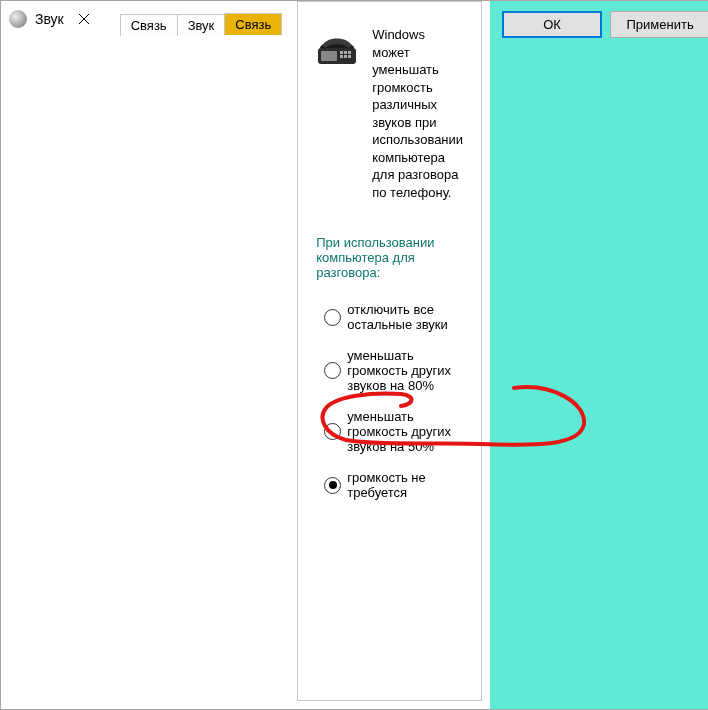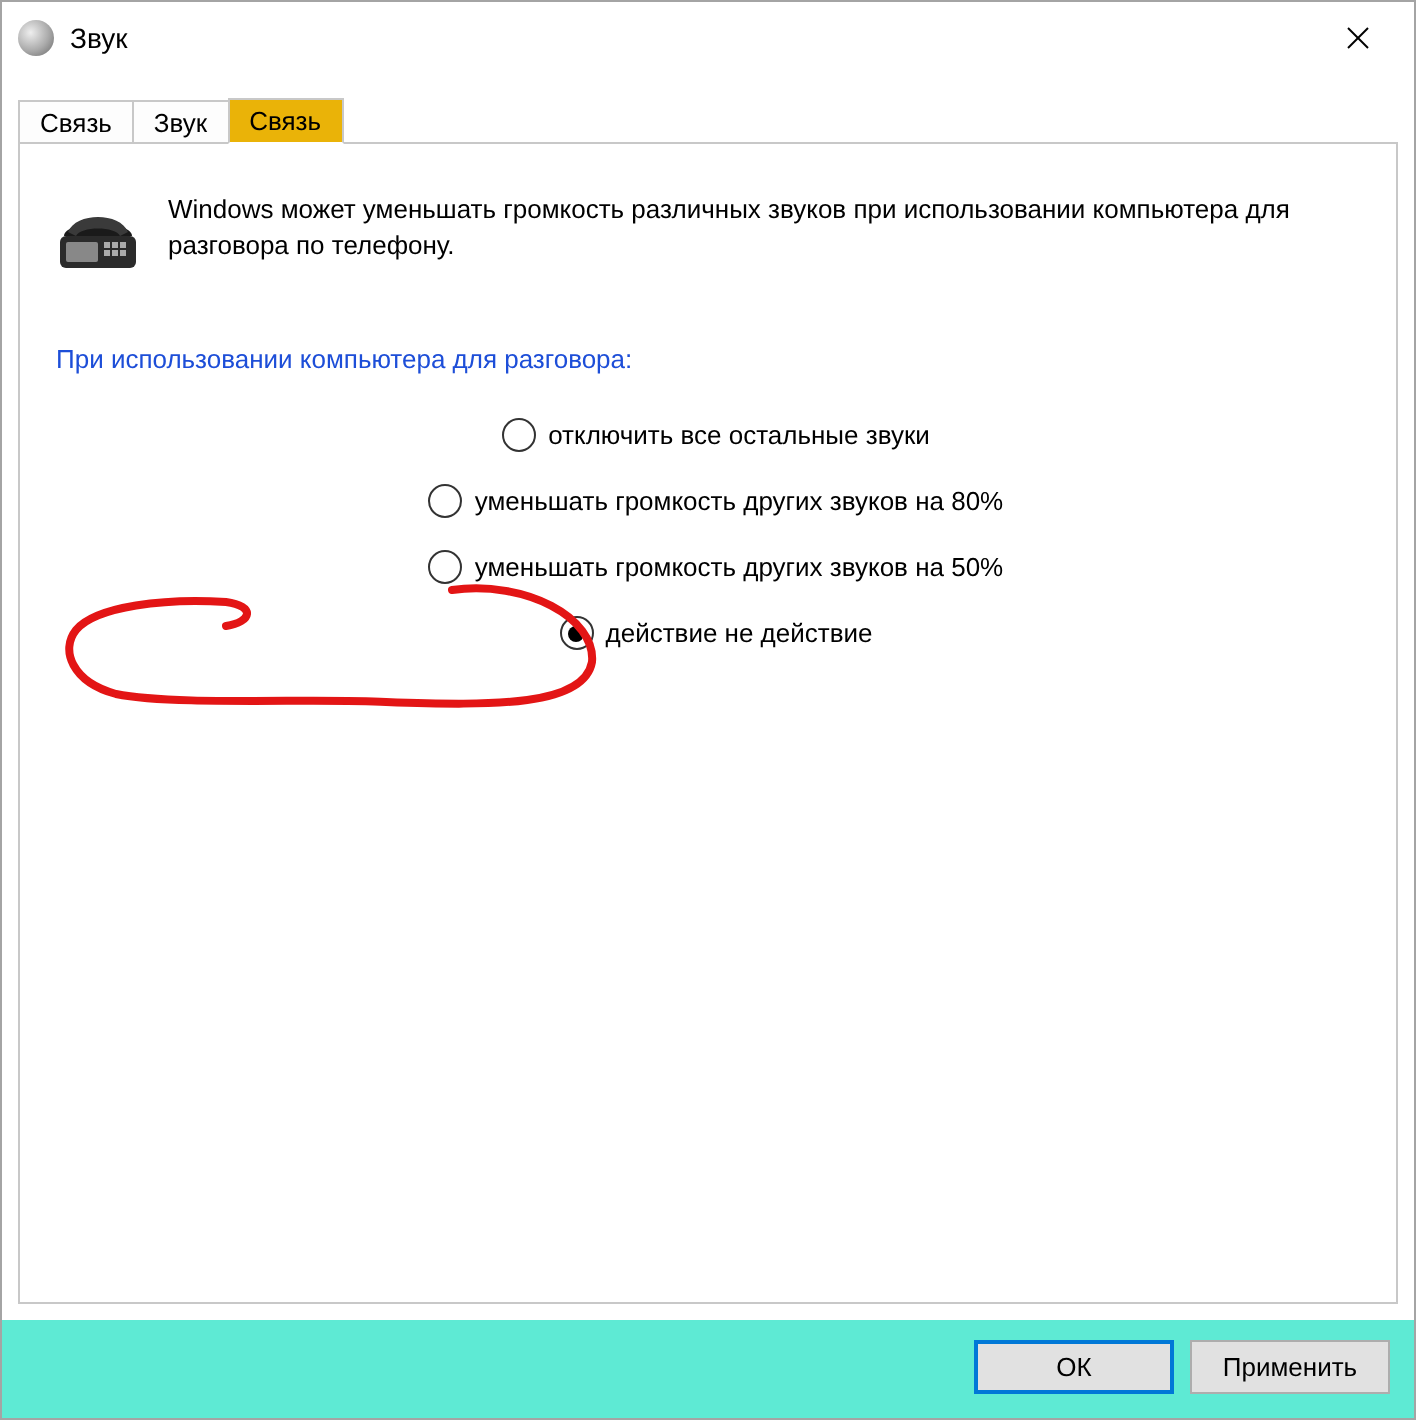--- a/index.html
+++ b/index.html
@@ -10,21 +10,21 @@
       width: 708px;
       height: 710px;
       overflow: hidden;
     }
     .window {
       width: 708px;
       height: 710px;
       border: 1px solid #a4a4a4;
       background: #fff;
       display: flex;
-      flex-direction: column;
+      flex-direction: row;
       position: relative;
     }
     .titlebar {
       height: 36px;
       display: flex;
       align-items: center;
       padding: 0 8px;
       background: #fff;
       border-bottom: none;
     }
@@ -98,21 +98,21 @@
       height: 42px;
       flex-shrink: 0;
     }
     .info-text {
       font-size: 13px;
       color: #000;
       line-height: 1.35;
     }
     .group-label {
       font-size: 13px;
-      color: #1d4ed8;
+      color: #0f766e;
       margin-bottom: 22px;
     }
     .radiogroup {
       display: flex;
       flex-direction: column;
       gap: 16px;
       margin-left: 8px;
       position: relative;
       align-items: center;
     }
@@ -224,21 +224,21 @@
       <div class="radio-row">
         <span class="radio"></span>
         <span class="radio-label">уменьшать громкость других звуков на 80%</span>
       </div>
       <div class="radio-row">
         <span class="radio"></span>
         <span class="radio-label">уменьшать громкость других звуков на 50%</span>
       </div>
       <div class="radio-row">
         <span class="radio checked"></span>
-        <span class="radio-label">действие не действие</span>
+        <span class="radio-label">громкость не требуется</span>
       </div>
 
       <svg class="annotation" width="280" height="100">
         <path d="M 198 4
                  C 235 -1, 270 18, 268 40
                  C 264 62, 220 62, 165 60
                  C 130 58, 60 62, 30 56
                  C 8 50, 2 34, 10 24
                  C 20 12, 55 8, 85 10
                  C 100 12, 98 20, 85 22" fill="none" stroke-width="4" stroke-linecap="round" stroke-linejoin="round" stroke="#e31515"></path>

